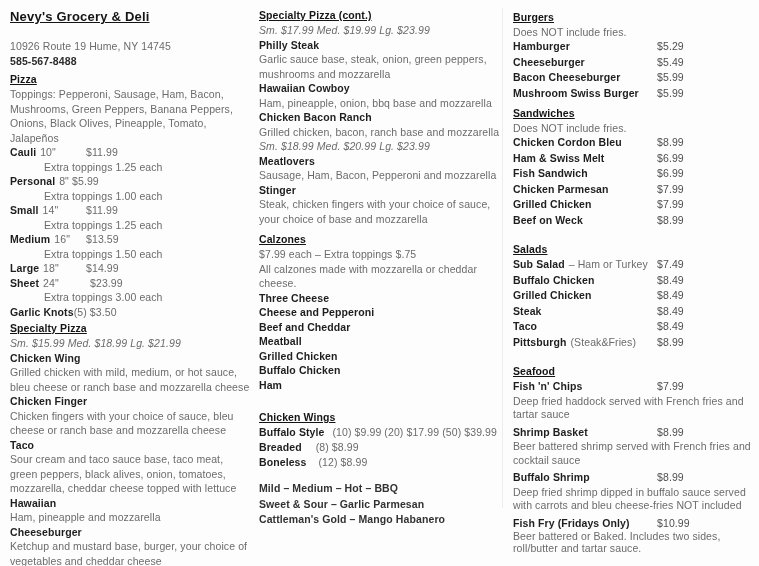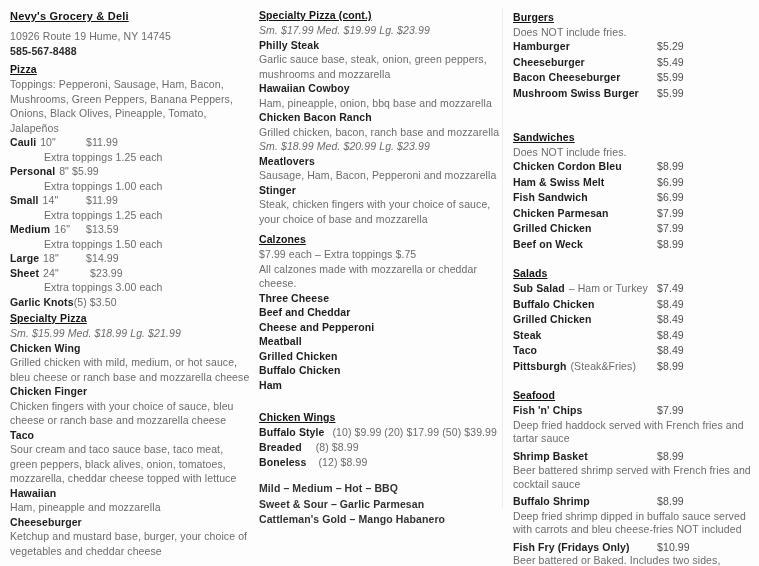--- a/index.html
+++ b/index.html
@@ -8,21 +8,21 @@
     position:relative;width:759px;height:566px;background:#fdfdfd;overflow:hidden;
     font-family:"Liberation Sans","DejaVu Sans",sans-serif;
     font-size:10.5px;color:#6b6b6b;letter-spacing:.1px;
   }
   .col{position:absolute}
   .col1{left:10px;top:8px;width:243px}
   .col2{left:259px;top:8px;width:246px}
   .col3{left:513px;top:10px;width:238px}
   .divider{position:absolute;left:502px;top:8px;width:1px;height:500px;background:#ededed}
 
-  .title{font-size:11px;font-weight:700;color:#141414;text-decoration:underline;letter-spacing:.2px;line-height:17px;margin-bottom:4px}
+  .title{font-size:13px;font-weight:700;color:#141414;text-decoration:underline;letter-spacing:.2px;line-height:17px;margin-bottom:14px}
   .line{line-height:15px}
   .phone{font-weight:700;color:#2d2d2d;line-height:15px}
   .sec{font-weight:700;color:#141414;text-decoration:underline;line-height:15px;margin-top:9px}
   .sec.first{margin-top:0}
   .desc{line-height:14.5px}
   .iname{font-weight:700;color:#1e1e1e;line-height:14.5px}
   .priceline{font-style:italic;line-height:14.5px}
 
   .szrow{position:relative;line-height:14.5px}
   .nm{font-weight:700;color:#1e1e1e}
@@ -36,21 +36,21 @@
   .sauces{margin-top:11px}
   .sauce{font-weight:700;color:#323232;line-height:15.5px}
 
   .note{line-height:14px}
   .prow{position:relative;line-height:15.5px;white-space:nowrap}
   .pprice{position:absolute;left:144px;color:#4f4f4f;font-weight:400}
   .qual{margin-left:4px;font-weight:400;color:#6b6b6b}
   .qual.it{}
   .sf-desc{line-height:13.5px}
   .sf-desc.squish{line-height:11.5px}
-  .gap-md{margin-top:29px}
+  .gap-md{margin-top:5px}
   .gap-lg{margin-top:14px}
 </style>
 </head>
 <body>
 
 <div class="page">
   <div class="divider"></div>
 
   <div class="col col1">
     <div class="title">Nevy's Grocery &amp; Deli</div>
@@ -121,22 +121,22 @@
     <div class="priceline">Sm. $18.99 Med. $20.99 Lg. $23.99</div>
     <div class="iname">Meatlovers</div>
     <div class="desc">Sausage, Ham, Bacon, Pepperoni and mozzarella</div>
     <div class="iname">Stinger</div>
     <div class="desc">Steak, chicken fingers with your choice of sauce, your choice of base and mozzarella</div>
 
     <div class="sec gap-lg" style="margin-top:6px">Calzones</div>
     <div class="desc">$7.99 each – Extra toppings $.75</div>
     <div class="desc">All calzones made with mozzarella or cheddar cheese.</div>
     <div class="bolditem">Three Cheese</div>
+    <div class="bolditem">Cheese and Pepperoni</div>
     <div class="bolditem">Beef and Cheddar</div>
-    <div class="bolditem">Cheese and Pepperoni</div>
     <div class="bolditem">Meatball</div>
     <div class="bolditem">Grilled Chicken</div>
     <div class="bolditem">Buffalo Chicken</div>
     <div class="bolditem">Ham</div>
 
     <div class="sec" style="margin-top:18px">Chicken Wings</div>
     <div class="wingrow">
       <span class="nm">Buffalo Style</span><span class="wingdetail">(10) $9.99 (20) $17.99 (50) $39.99</span>
     </div>
     <div class="wingrow">

